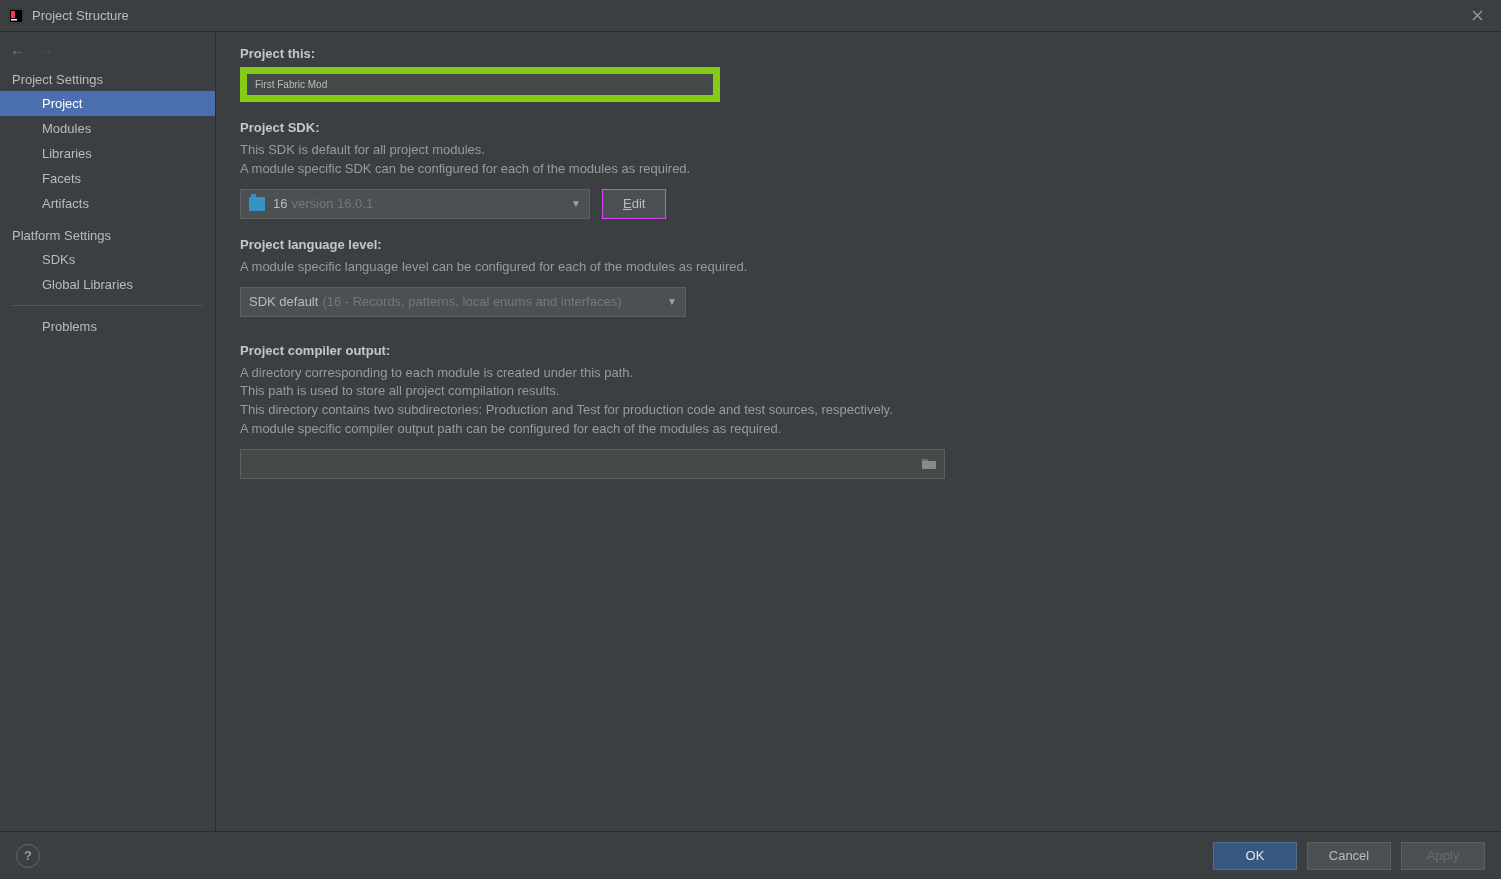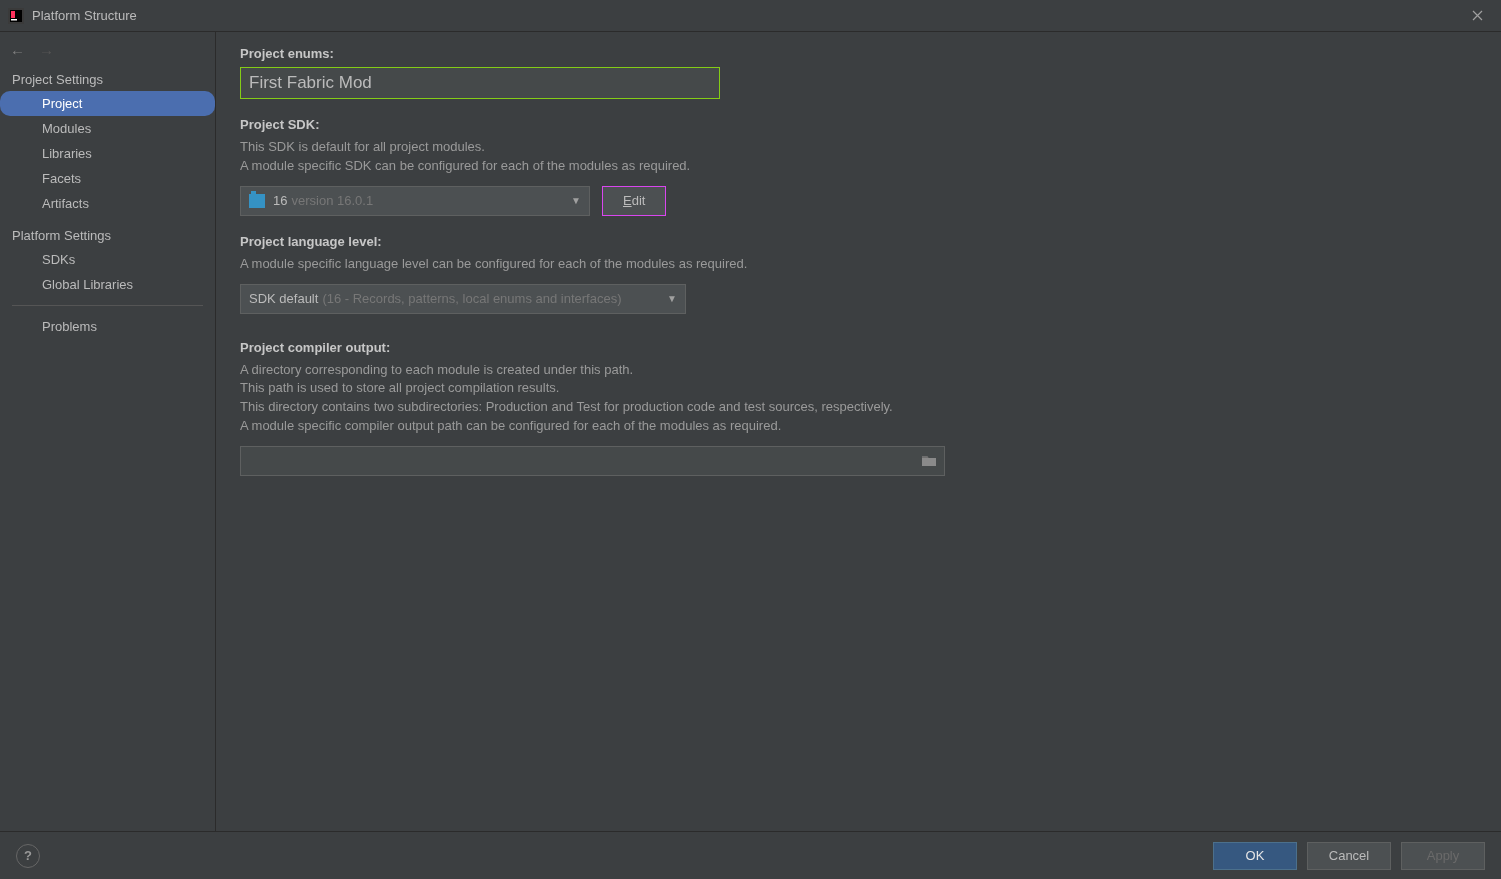--- a/index.html
+++ b/index.html
@@ -58,21 +58,20 @@
   .nav-arrow.disabled { color: #555; cursor: default; }
   .section-header {
     color: #bbbbbb;
     padding: 6px 12px 4px 12px;
     font-size: 13px;
   }
   .sidebar-item {
     padding: 5px 12px 5px 42px;
     color: #bbbbbb;
     cursor: pointer;
-    border-radius: 10px;
   }
   .sidebar-item.selected {
     background: #4b6eaf;
     color: #ffffff;
   }
   .sidebar-divider {
     height: 1px;
     background: #555;
     margin: 8px 12px;
   }
@@ -87,24 +86,24 @@
   .field-label {
     font-weight: 600;
     color: #c7c7c7;
     margin-bottom: 6px;
   }
   .field-label-top { margin-top: 0; }
   .section-spacer { height: 18px; }
 
   .text-input {
     background: #45494a;
-    border: 1px solid #84cc16;
+    border: 7px solid #84cc16;
     color: #bbbbbb;
     padding: 5px 8px;
-    font-size: 17px;
+    font-size: 10px;
     width: 480px;
     outline: none;
   }
   .desc {
     color: #9a9a9a;
     line-height: 1.45;
   }
   .row { display: flex; align-items: center; gap: 12px; }
 
   .combo {
@@ -220,21 +219,21 @@
 
 <div class="titlebar">
   <span class="titlebar-icon">
     <svg width="16" height="16" viewBox="0 0 16 16">
       <rect x="0" y="0" width="16" height="16" fill="#3a3a3a"></rect>
       <rect x="2" y="2" width="12" height="12" fill="#000"></rect>
       <rect x="3" y="3" width="4" height="7" fill="#fe315d"></rect>
       <rect x="3" y="11" width="6" height="1.5" fill="#fff"></rect>
     </svg>
   </span>
-  <span class="titlebar-title">Platform Structure</span>
+  <span class="titlebar-title">Project Structure</span>
   <div class="titlebar-close">
     <svg width="11" height="11" viewBox="0 0 11 11">
         <path d="M1 1 L10 10 M10 1 L1 10" stroke="currentColor" stroke-width="1.2"></path>
       </svg>
   </div>
 </div>
 
 <div class="body-area">
 
   <div class="sidebar">
@@ -251,21 +250,21 @@
 
     <div class="section-header" style="margin-top:6px">Platform Settings</div>
     <div class="sidebar-item"><span>SDKs</span></div>
     <div class="sidebar-item"><span>Global Libraries</span></div>
 
     <div class="sidebar-divider"></div>
     <div class="sidebar-item"><span>Problems</span></div>
   </div>
 
   <div class="content">
-    <div class="field-label field-label-top">Project enums:</div>
+    <div class="field-label field-label-top">Project this:</div>
     <input class="text-input" value="First Fabric Mod" style="">
 
     <div class="section-spacer"></div>
     <div class="field-label">Project SDK:</div>
     <div class="desc">This SDK is default for all project modules.</div>
     <div class="desc">A module specific SDK can be configured for each of the modules as required.</div>
     <div style="height:10px"></div>
     <div class="row">
       <div class="combo sdk">
         <span class="sdk-icon"></span>

